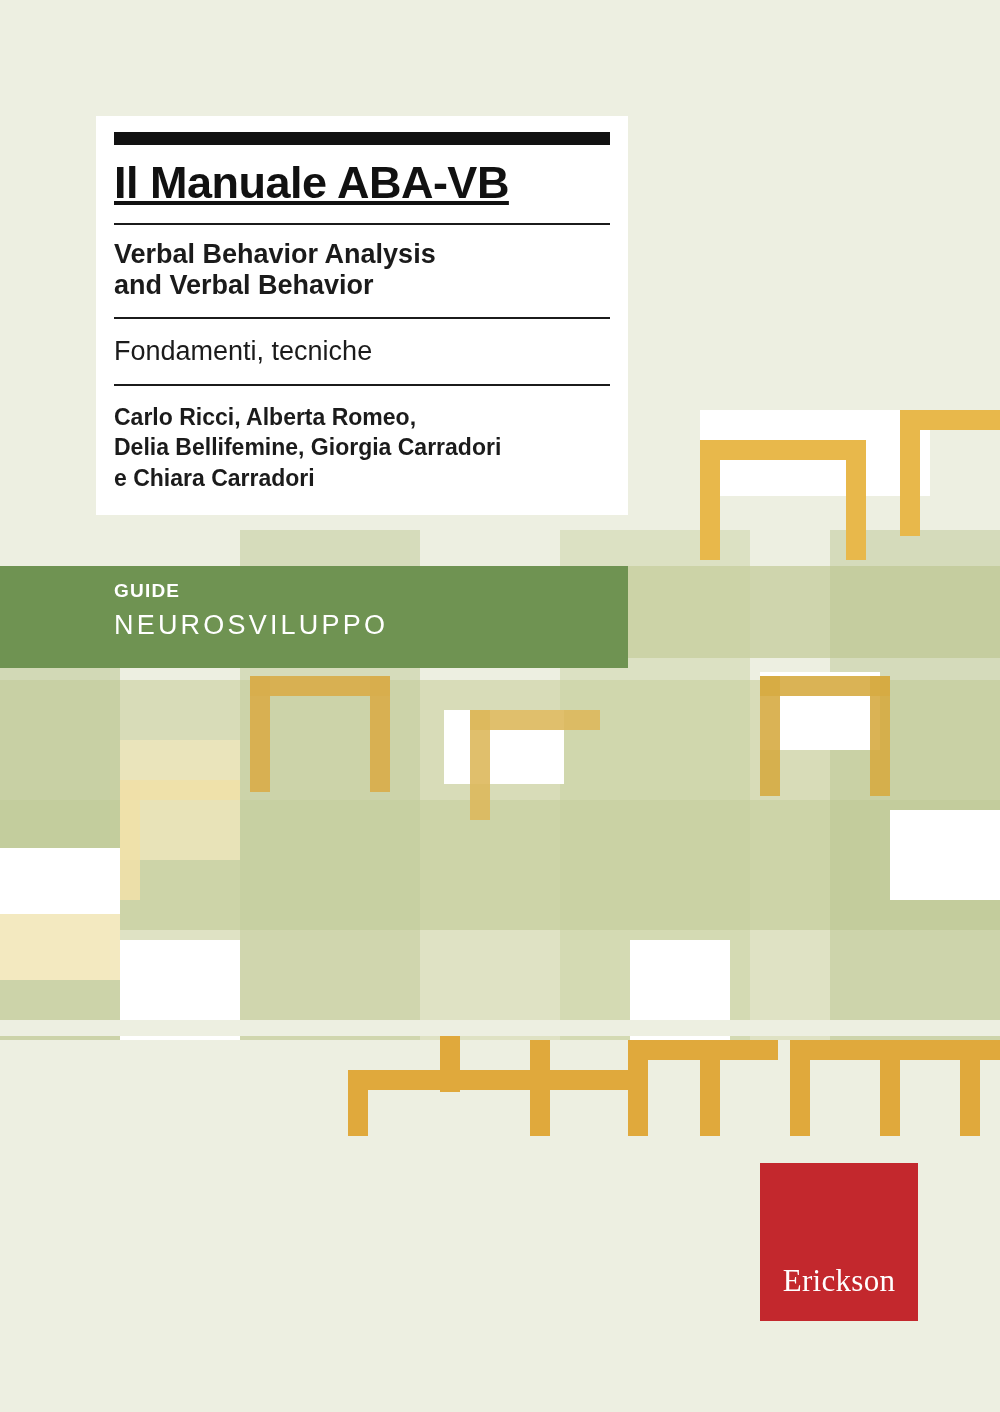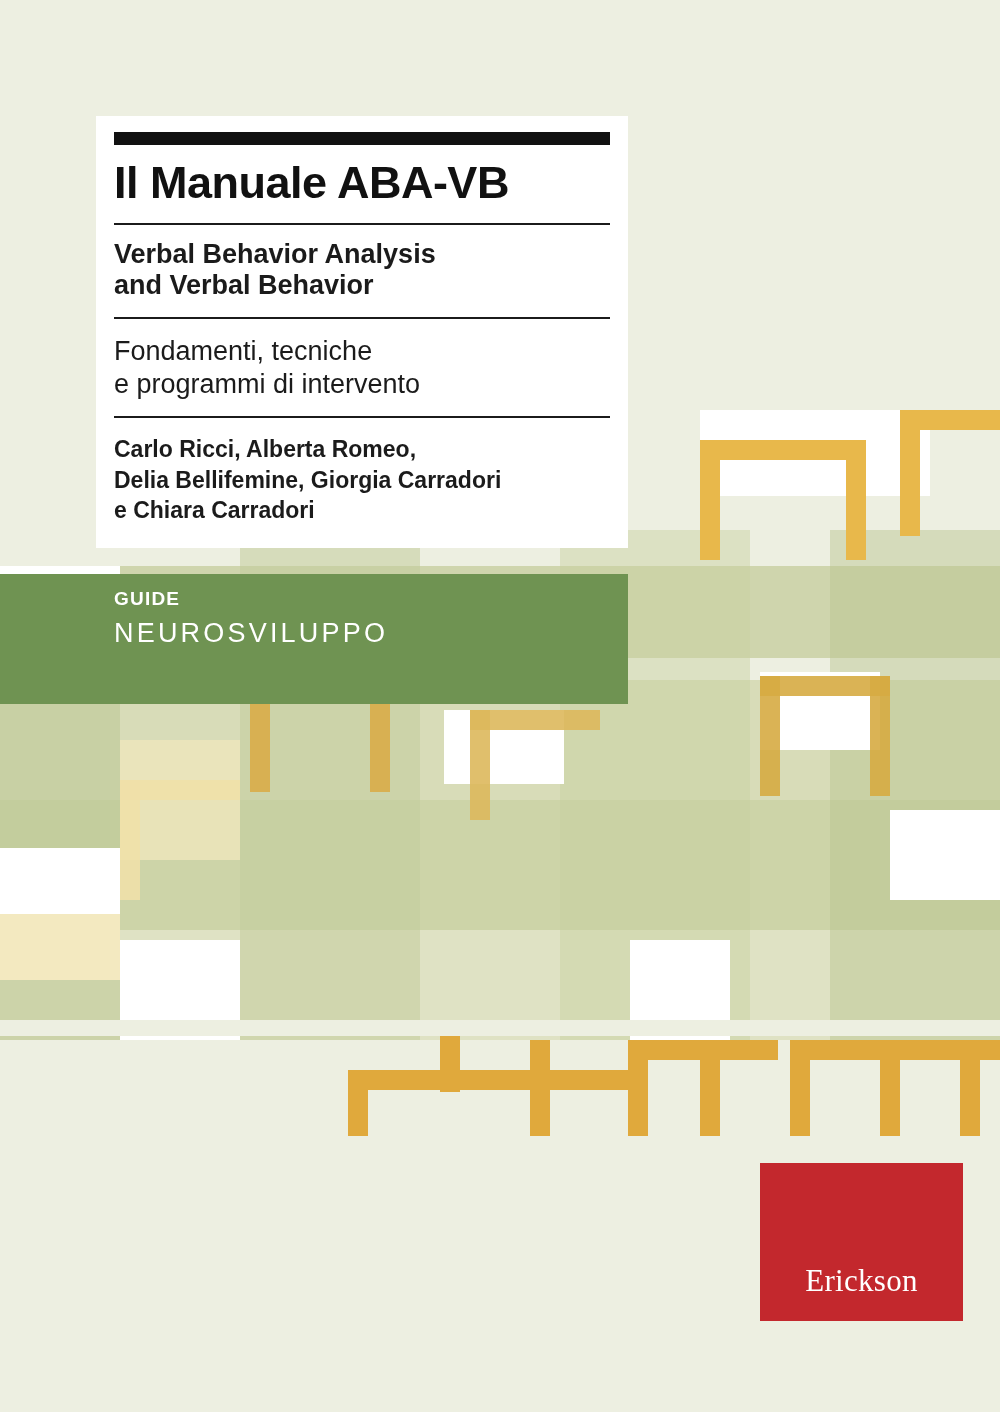--- a/index.html
+++ b/index.html
@@ -50,20 +50,21 @@
     background: #111111;
     margin: 16px 18px 0 18px;
   }
   .main-title {
     font-size: 45px;
     font-weight: bold;
     color: #111111;
     letter-spacing: -0.5px;
     margin: 14px 18px 0 18px;
     line-height: 1.06;
+    text-decoration: underline;
   }
   .rule {
     height: 2px;
     background: #1b1b1b;
     margin: 16px 18px 0 18px;
   }
   .subtitle-en {
     font-size: 27px;
     font-weight: bold;
     color: #1b1b1b;
@@ -84,24 +85,23 @@
     margin: 16px 18px 0 18px;
     line-height: 1.33;
   }
 
   
   .series-band {
     position: absolute;
     left: 0;
     top: 566px;
     width: 628px;
-    height: 130px;
+    height: 102px;
     background: #6f9352;
     z-index: 7;
-    margin-top: 8px;
   }
   .series-name {
     position: absolute;
     left: 114px;
     top: 14px;
     font-size: 19px;
     font-weight: bold;
     color: #ffffff;
     letter-spacing: 1.2px;
   }
@@ -151,21 +151,20 @@
 
   
   .logo {
     position: absolute;
     left: 760px;
     top: 1163px;
     width: 158px;
     height: 158px;
     background: #c3282d;
     z-index: 9;
-    padding-left: 45px;
   }
   .logo-text {
     position: absolute;
     left: 0;
     right: 0;
     bottom: 22px;
     text-align: center;
     color: #ffffff;
     font-family: "Liberation Serif", serif;
     font-size: 31px;
@@ -243,21 +242,20 @@
     <div class="top-rule"></div>
     <div class="main-title">Il Manuale ABA-VB</div>
     <div class="rule"></div>
     <div class="subtitle-en">
       <div>Verbal Behavior Analysis</div>
       <div>and Verbal Behavior</div>
     </div>
     <div class="rule"></div>
     <div class="subtitle-it">
       <div>Fondamenti, tecniche</div>
-      <div>e programmi di intervento</div>
     </div>
     <div class="rule"></div>
     <div class="authors">
       <div>Carlo Ricci, Alberta Romeo,</div>
       <div>Delia Bellifemine, Giorgia Carradori</div>
       <div>e Chiara Carradori</div>
     </div>
   </div>
 
   <div class="series-band">

